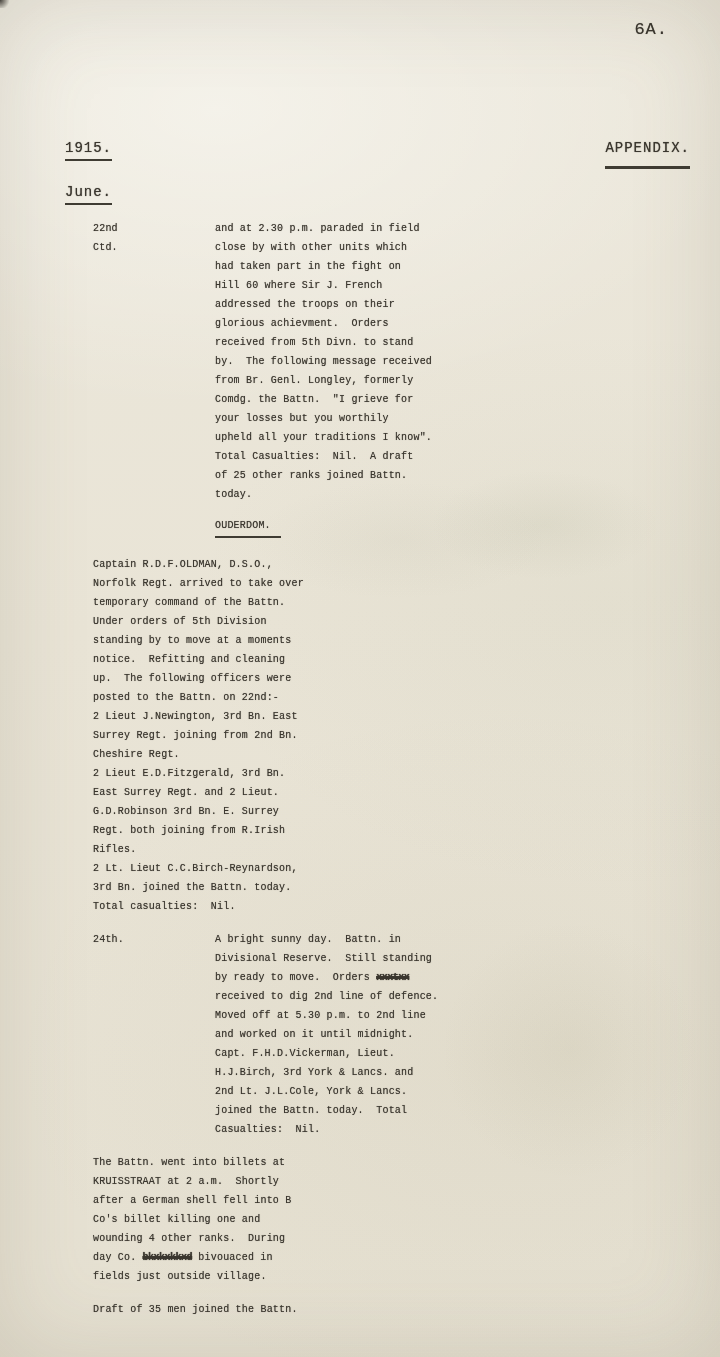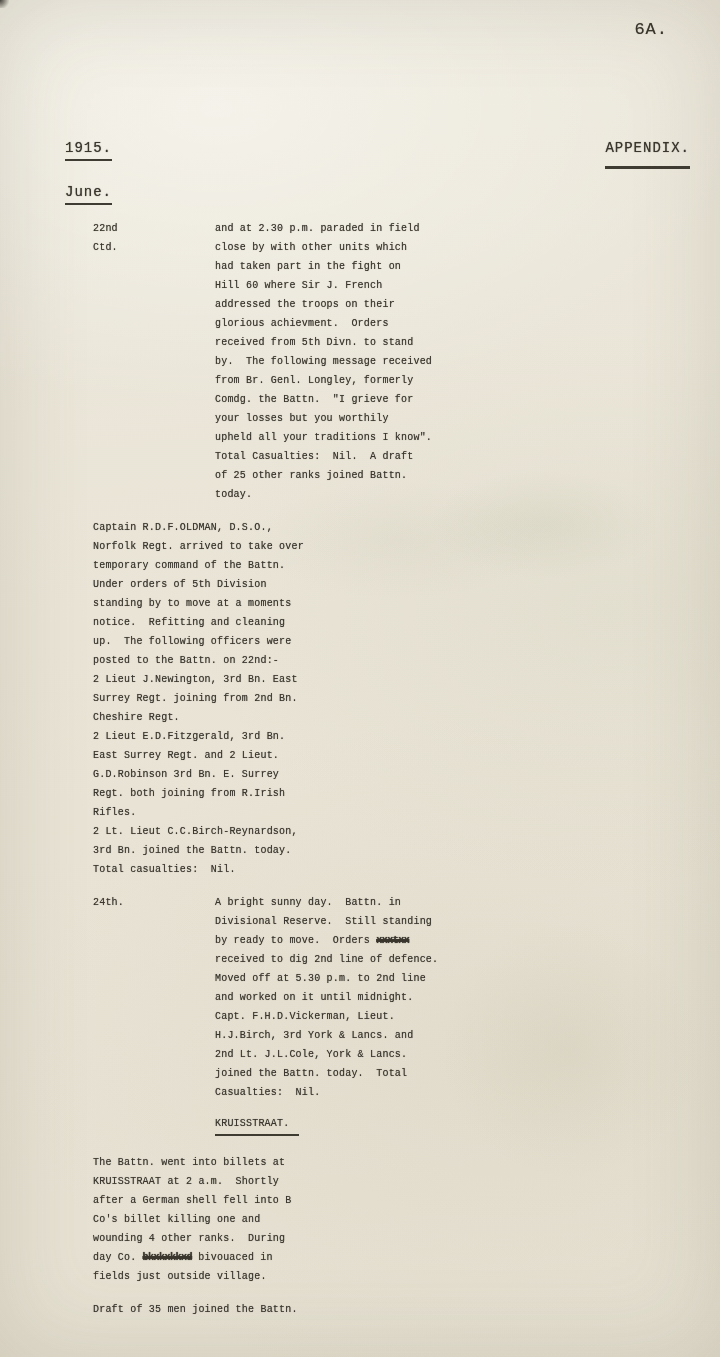--- a/index.html
+++ b/index.html
@@ -71,26 +71,26 @@
 
     <div class="month-row">
       <span class="hd u">June.</span>
     </div>
 
     <div id="entries">
         <div class="entry">
           <div class="date-col txt"><div class="line">22nd</div><div class="line">Ctd.</div></div>
           <div class="body-col txt"><div class="para"><div class="line"><span>and at 2.30 p.m. paraded in field</span></div><div class="line"><span>close by with other units which</span></div><div class="line"><span>had taken part in the fight on</span></div><div class="line"><span>Hill 60 where Sir J. French</span></div><div class="line"><span>addressed the troops on their</span></div><div class="line"><span>glorious achievment.  Orders</span></div><div class="line"><span>received from 5th Divn. to stand</span></div><div class="line"><span>by.  The following message received</span></div><div class="line"><span>from Br. Genl. Longley, formerly</span></div><div class="line"><span>Comdg. the Battn.  "I grieve for</span></div><div class="line"><span>your losses but you worthily</span></div><div class="line"><span>upheld all your traditions I know".</span></div><div class="line"><span>Total Casualties:  Nil.  A draft</span></div><div class="line"><span>of 25 other ranks joined Battn.</span></div><div class="line"><span>today.</span></div></div></div>
         </div>
+        <div class="loc-heading txt"><span class="u">OUDERDOM.</span></div>
         <div class="entry">
           <div class="body-col txt"><div class="para"><div class="line"><span>Captain R.D.F.OLDMAN, D.S.O.,</span></div><div class="line"><span>Norfolk Regt. arrived to take over</span></div><div class="line"><span>temporary command of the Battn.</span></div><div class="line"><span>Under orders of 5th Division</span></div><div class="line"><span>standing by to move at a moments</span></div><div class="line"><span>notice.  Refitting and cleaning</span></div><div class="line"><span>up.  The following officers were</span></div><div class="line"><span>posted to the Battn. on 22nd:-</span></div><div class="line"><span>2 Lieut J.Newington, 3rd Bn. East</span></div><div class="line"><span>Surrey Regt. joining from 2nd Bn.</span></div><div class="line"><span>Cheshire Regt.</span></div><div class="line"><span>2 Lieut E.D.Fitzgerald, 3rd Bn.</span></div><div class="line"><span>East Surrey Regt. and 2 Lieut.</span></div><div class="line"><span>G.D.Robinson 3rd Bn. E. Surrey</span></div><div class="line"><span>Regt. both joining from R.Irish</span></div><div class="line"><span>Rifles.</span></div><div class="line"><span>2 Lt. Lieut C.C.Birch-Reynardson,</span></div><div class="line"><span>3rd Bn. joined the Battn. today.</span></div><div class="line"><span>Total casualties:  Nil.</span></div></div></div>
         </div>
         <div class="entry">
           <div class="date-col txt"><div class="line">24th.</div></div>
           <div class="body-col txt"><div class="para"><div class="line"><span>A bright sunny day.  Battn. in</span></div><div class="line"><span>Divisional Reserve.  Still standing</span></div><div class="line"><span>by ready to move.  Orders </span><span class="struck">xxxtxx</span><span></span></div><div class="line"><span>received to dig 2nd line of defence.</span></div><div class="line"><span>Moved off at 5.30 p.m. to 2nd line</span></div><div class="line"><span>and worked on it until midnight.</span></div><div class="line"><span>Capt. F.H.D.Vickerman, Lieut.</span></div><div class="line"><span>H.J.Birch, 3rd York &amp; Lancs. and</span></div><div class="line"><span>2nd Lt. J.L.Cole, York &amp; Lancs.</span></div><div class="line"><span>joined the Battn. today.  Total</span></div><div class="line"><span>Casualties:  Nil.</span></div></div></div>
         </div>
-        <div class="loc-heading txt"><span class="u">KRUISSTRAAT.</span></div>
         <div class="entry">
           <div class="body-col txt"><div class="para"><div class="line"><span>The Battn. went into billets at</span></div><div class="line"><span>KRUISSTRAAT at 2 a.m.  Shortly</span></div><div class="line"><span>after a German shell fell into B</span></div><div class="line"><span>Co's billet killing one and</span></div><div class="line"><span>wounding 4 other ranks.  During</span></div><div class="line"><span>day Co. </span><span class="struck">bkxkxkkxd</span><span> bivouaced in</span></div><div class="line"><span>fields just outside village.</span></div></div><div class="para gap"><div class="line"><span>Draft of 35 men joined the Battn.</span></div></div></div>
         </div>
       </div>
   </div>
 </div>
 
 </body></html>

